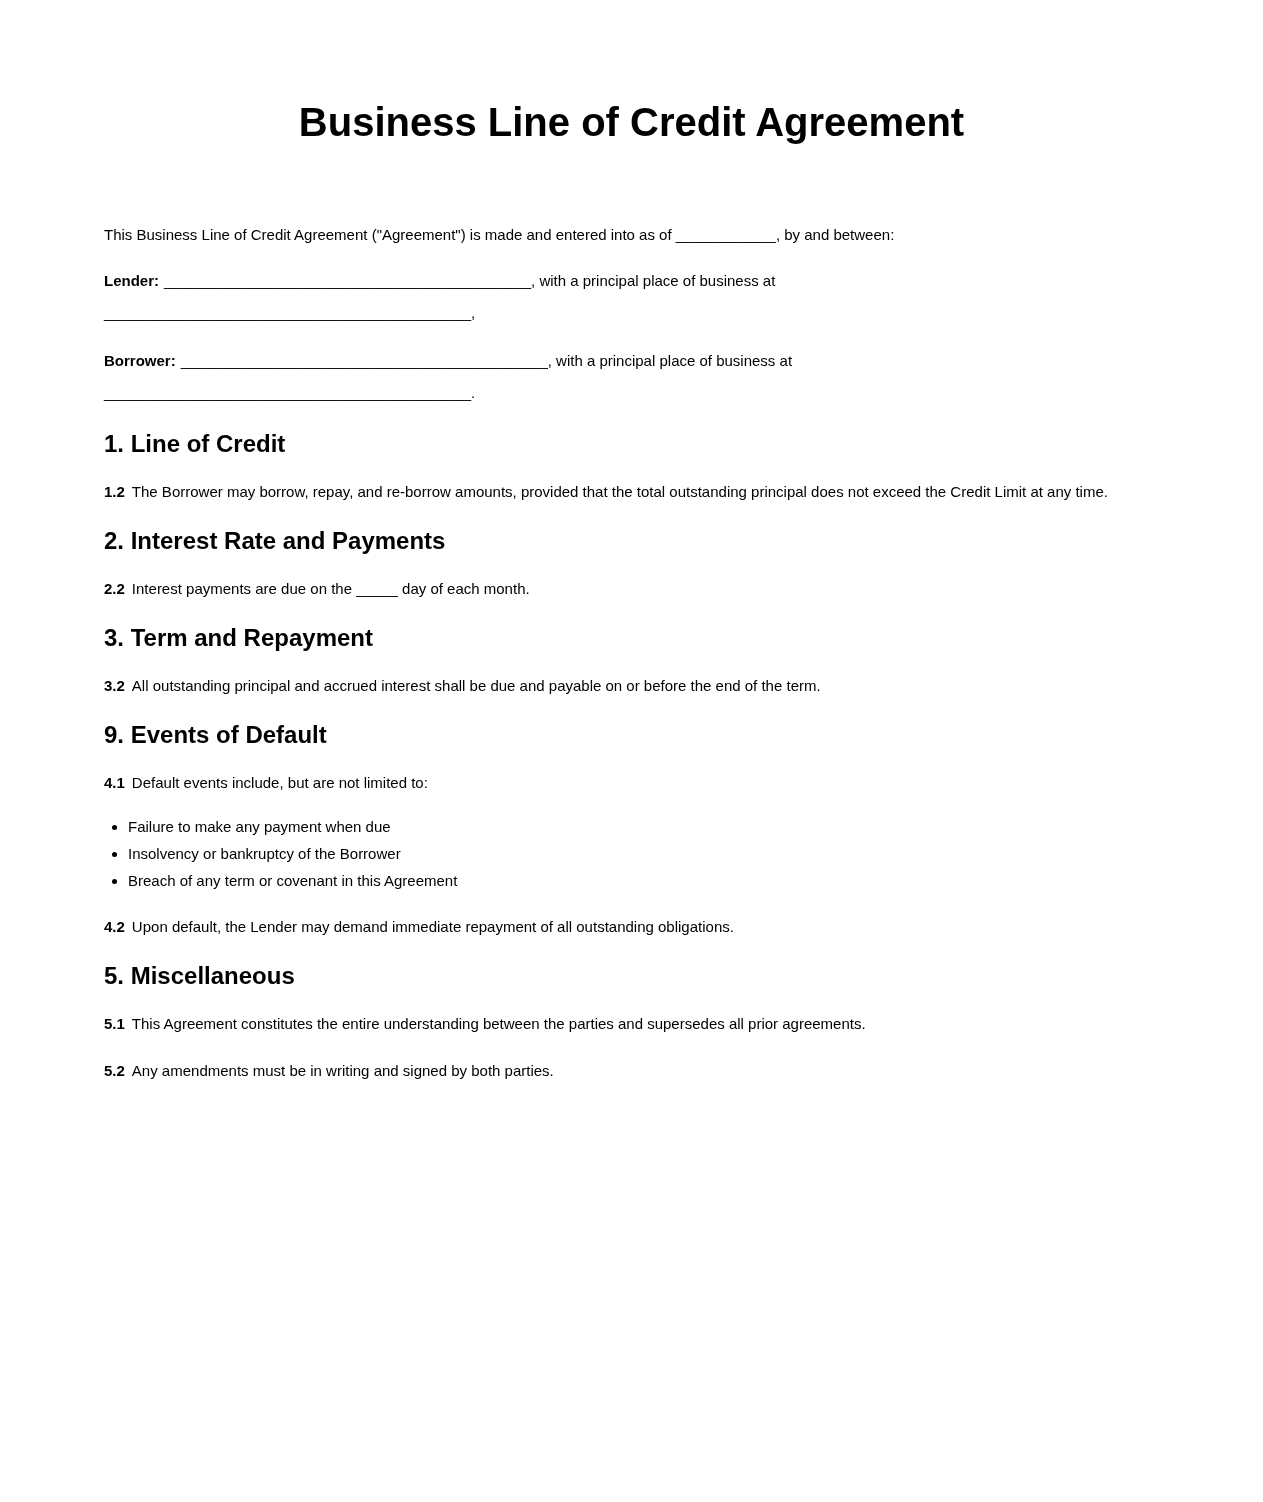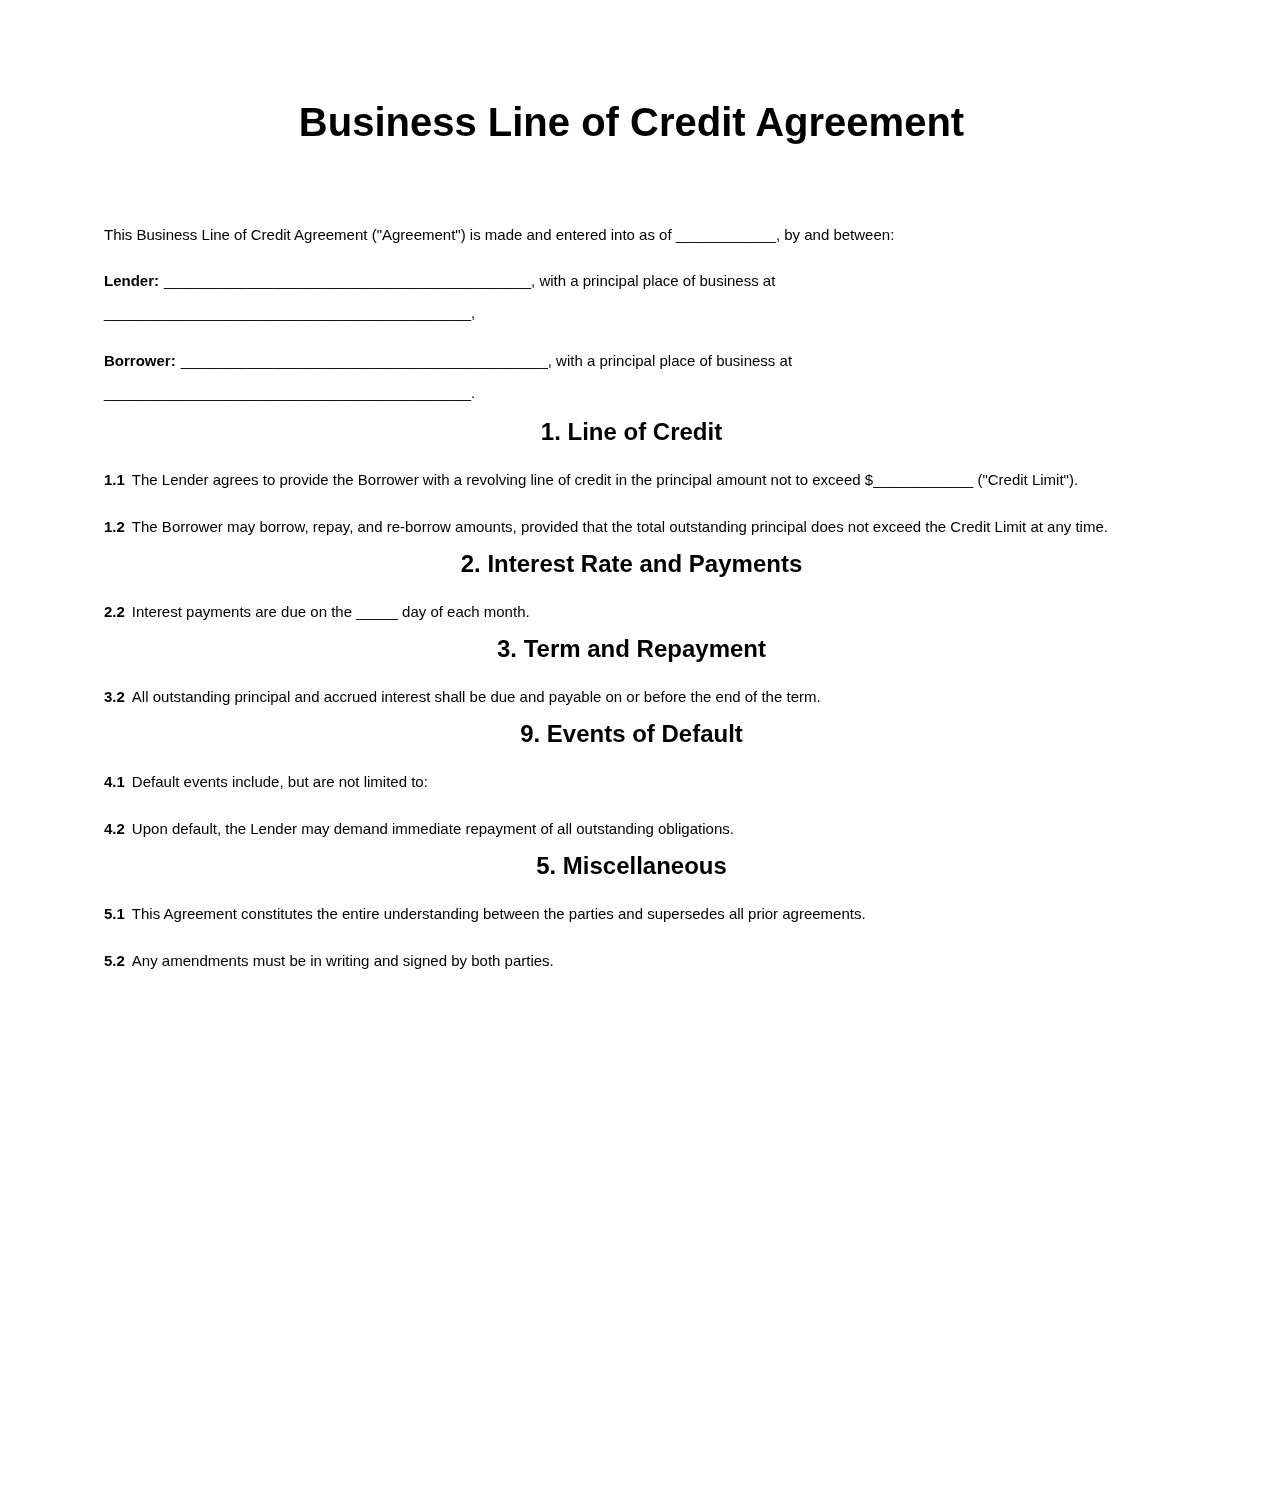--- a/index.html
+++ b/index.html
@@ -24,22 +24,21 @@
     margin: 104px 0 0 0;
   }
   p { margin: 19px 0 0 0; line-height: 28px; }
   p.intro { margin-top: 81px; }
   p.party { margin-top: 16px; line-height: 32px; }
   p.party + p.party { margin-top: 16px; }
   h2.section-heading {
     font-size: 24px;
     line-height: 30px;
     font-weight: bold;
-    margin: 8px 0 0 0;
-    text-align: center;
+    margin: 20px 0 0 0;
   }
   .num { font-weight: bold; margin-right: 7px; }
   .label { font-weight: bold; margin-right: 5px; }
   ul.bullet-list { margin: 16px 0 0 0; padding-left: 24px; }
   ul.bullet-list li { line-height: 27px; }
   .blank { white-space: nowrap; }
 </style>
 </head>
 <body>
 
@@ -48,38 +47,42 @@
   <h1 class="doc-title">Business Line of Credit Agreement</h1>
 
   <p class="intro"><span>This Business Line of Credit Agreement ("Agreement") is made and entered into as of </span><span class="blank">____________</span><span>, by and between:</span></p>
 
   <p class="party"><strong class="label">Lender:</strong><span class="blank">____________________________________________</span><span>, with a principal place of business at</span><br><span class="blank">____________________________________________</span><span>,</span></p>
 
   <p class="party"><strong class="label">Borrower:</strong><span class="blank">____________________________________________</span><span>, with a principal place of business at</span><br><span class="blank">____________________________________________</span><span>.</span></p>
 
   <h2 class="section-heading">1. Line of Credit</h2>
 
-  <p class="clause"><strong class="num">1.1</strong><span>The Lender agrees to provide the Borrower with a revolving line of credit in the principal amount not to exceed $</span><span class="blank">____________</span><span> ("Credit Limit").</span></p>
 
   <p class="clause"><strong class="num">1.2</strong><span>The Borrower may borrow, repay, and re-borrow amounts, provided that the total outstanding principal does not exceed the Credit Limit at any time.</span></p>
 
   <h2 class="section-heading">2. Interest Rate and Payments</h2>
 
 
   <p class="clause"><strong class="num">2.2</strong><span>Interest payments are due on the </span><span class="blank">_____</span><span> day of each month.</span></p>
 
   <h2 class="section-heading">3. Term and Repayment</h2>
 
 
   <p class="clause"><strong class="num">3.2</strong><span>All outstanding principal and accrued interest shall be due and payable on or before the end of the term.</span></p>
 
   <h2 class="section-heading">9. Events of Default</h2>
 
   <p class="clause"><strong class="num">4.1</strong><span>Default events include, but are not limited to:</span></p>
 
+  <ul class="bullet-list">
+    <li>Failure to make any payment when due</li>
+    <li>Insolvency or bankruptcy of the Borrower</li>
+    <li>Breach of any term or covenant in this Agreement</li>
+  </ul>
 
   <p class="clause"><strong class="num">4.2</strong><span>Upon default, the Lender may demand immediate repayment of all outstanding obligations.</span></p>
 
   <h2 class="section-heading">5. Miscellaneous</h2>
 
   <p class="clause"><strong class="num">5.1</strong><span>This Agreement constitutes the entire understanding between the parties and supersedes all prior agreements.</span></p>
 
   <p class="clause"><strong class="num">5.2</strong><span>Any amendments must be in writing and signed by both parties.</span></p>
 
 </div>

